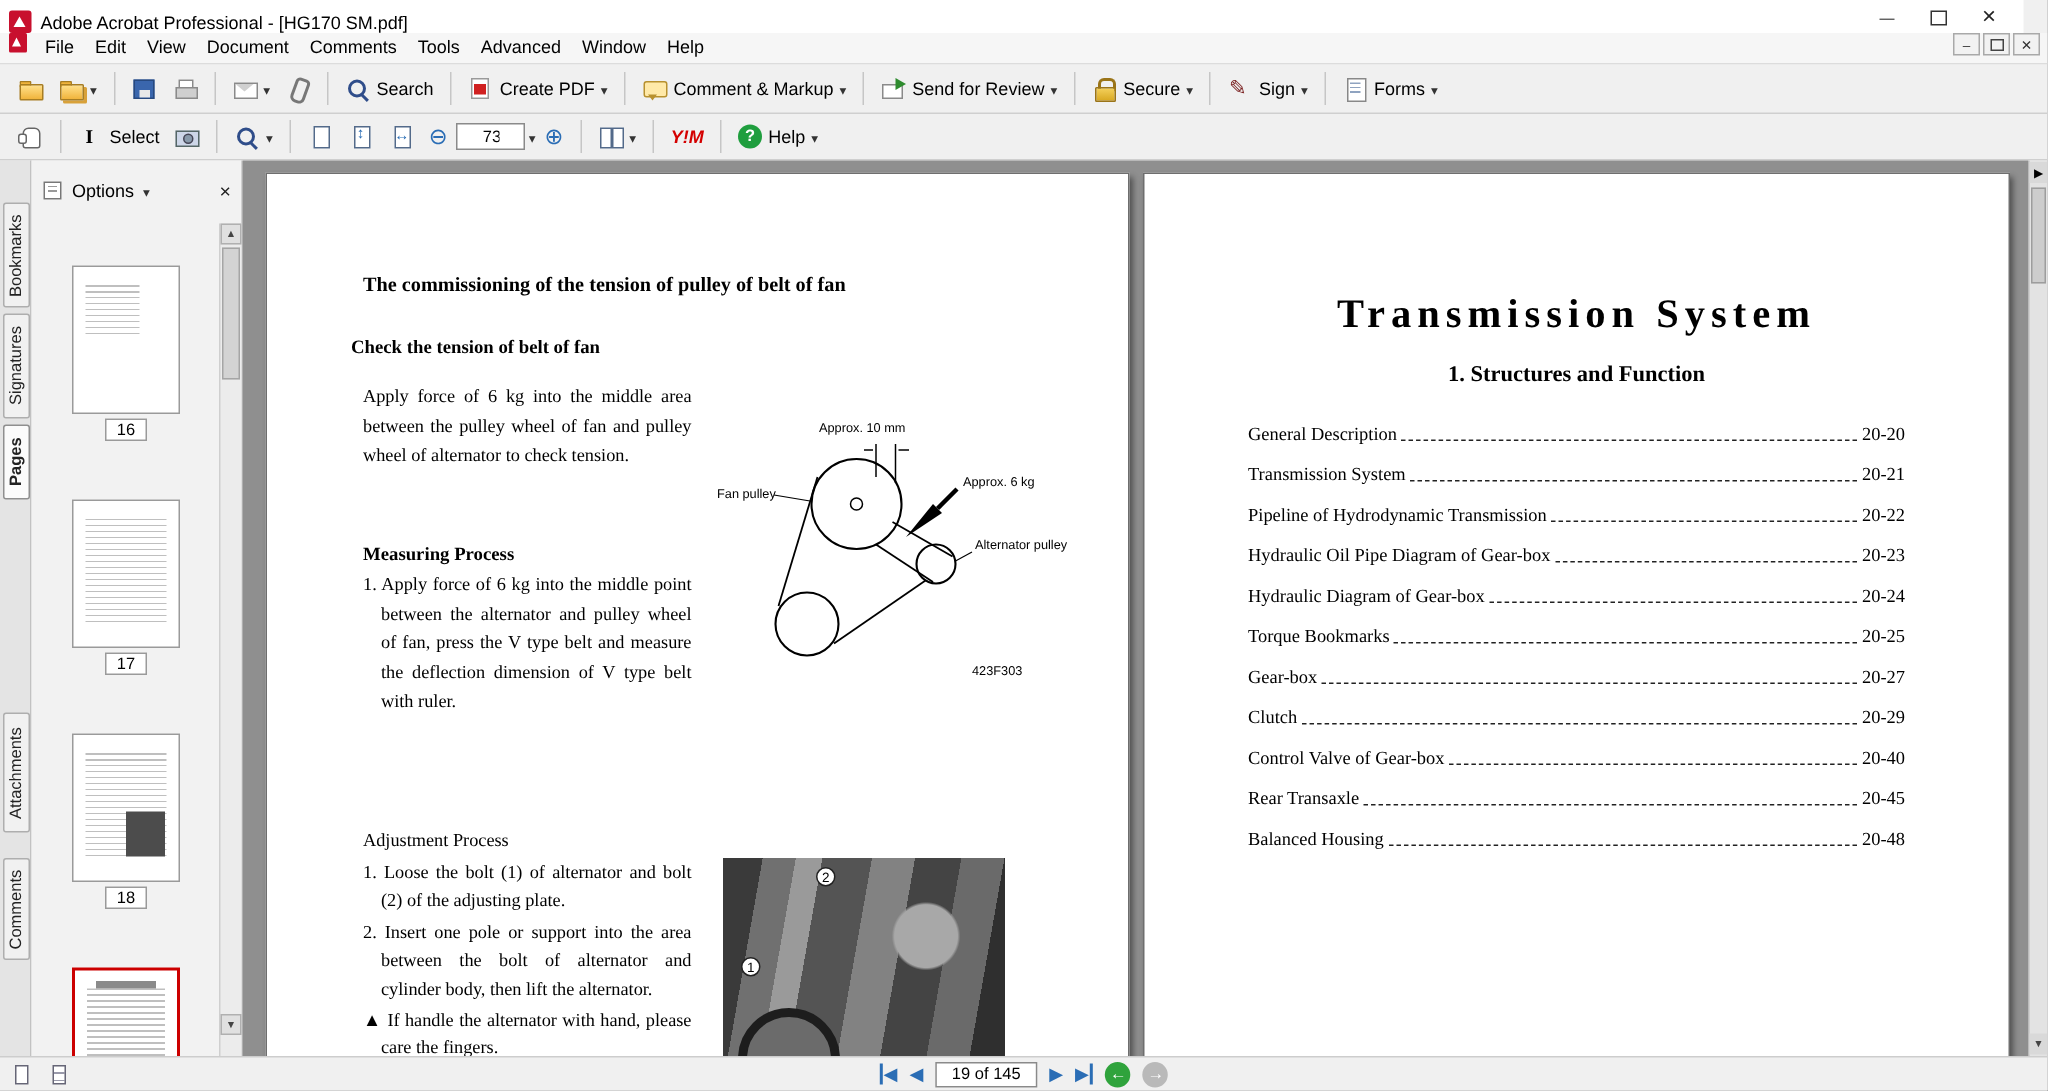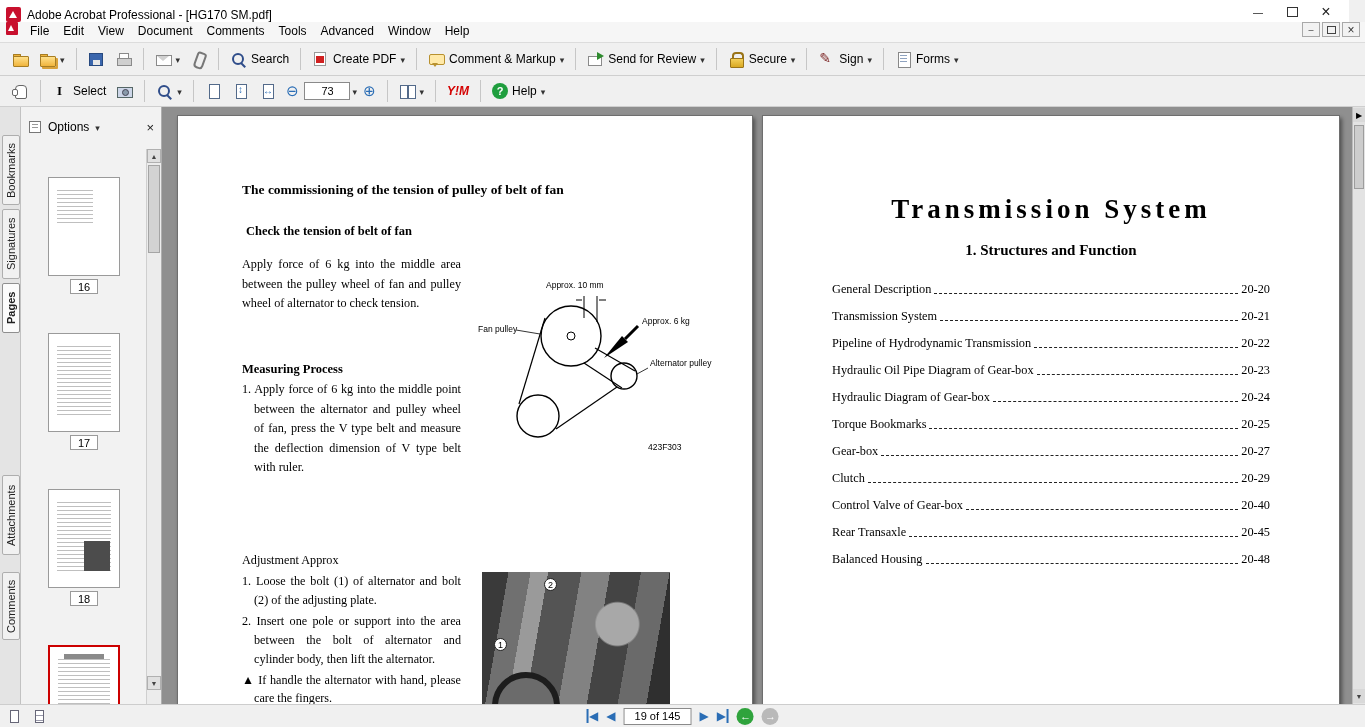--- a/index.html
+++ b/index.html
@@ -139,21 +139,21 @@
   .pscroll-down::before { content:"▼"; }
   .pscroll-thumb { position:absolute; top:16px; left:1px; right:1px; height:88px; background:#d3d3d3; border:1px solid #a5a5a5; }
   
   .viewer { position:absolute; left:162px; top:107px; right:13px; bottom:23px; background:#8f8f8f; overflow:hidden; }
   .page { position:absolute; top:8px; background:#fff; border:1px solid #6e6e6e;
     box-shadow:2px 3px 4px rgba(0,0,0,0.45); font-family:"Liberation Serif", serif; }
   .page-left  { left:15px;  width:576px; height:650px; }
   .page-right { left:600px; width:578px; height:650px; }
   
   .lp-heading { position:absolute; left:64px; top:66px; width:430px; font-weight:bold; font-size:13.5px; }
-  .lp-sub { position:absolute; left:68px; top:108px; font-weight:bold; font-size:12.5px; }
+  .lp-sub { position:absolute; left:56px; top:108px; font-weight:bold; font-size:12.5px; }
   .lp-col { width:219px; font-size:12.2px; line-height:1.6; text-align:justify; }
   .lp-intro { position:absolute; left:64px; top:139px; }
   .lp-mhead { position:absolute; left:64px; top:246px; font-weight:bold; font-size:12.5px; }
   .lp-mstep { position:absolute; left:64px; top:264px; padding-left:12px; text-indent:-12px; }
   .lp-ahead { position:absolute; left:64px; top:437px; font-size:12.2px; }
   .lp-asteps { position:absolute; left:64px; top:456px; width:219px; }
   .lp-asteps p { margin:0 0 2px 0; font-size:12.2px; line-height:1.55; text-align:justify; padding-left:12px; text-indent:-12px; }
   .lp-diagram { position:absolute; left:298px; top:158px; width:244px; height:184px; }
   .lp-diagram svg { width:100%; height:100%; }
   .lp-diagram text { font-family:"Liberation Sans",sans-serif; font-size:8.5px; fill:#000; }
@@ -403,21 +403,21 @@
   </div>
 
   <div class="viewer">
 
     <div class="page page-left">
       <div class="lp-heading">The commissioning of the tension of pulley of belt of fan</div>
       <div class="lp-sub">Check the tension of belt of fan</div>
       <div class="lp-col lp-intro">Apply force of 6 kg into the middle area between the pulley wheel of fan and pulley wheel of alternator to check tension.</div>
       <div class="lp-mhead">Measuring Process</div>
       <div class="lp-col lp-mstep">1. Apply force of 6 kg into the middle point between the alternator and pulley wheel of fan, press the V type belt and measure the deflection dimension of V type belt with ruler.</div>
-      <div class="lp-ahead">Adjustment Approx</div>
+      <div class="lp-ahead">Adjustment Process</div>
       <div class="lp-asteps">
         <p>1. Loose the bolt (1) of alternator and bolt (2) of the adjusting plate.</p>
         <p>2. Insert one pole or support into the area between the bolt of alternator and cylinder body, then lift the alternator.</p>
         <p>▲ If handle the alternator with hand, please care the fingers.</p>
 
       </div>
 
       <div class="lp-diagram">
         <svg viewBox="0 0 244 184" xmlns="http://www.w3.org/2000/svg">
           <circle cx="95" cy="62" r="30" fill="none" stroke="#000" stroke-width="1.4"></circle>

